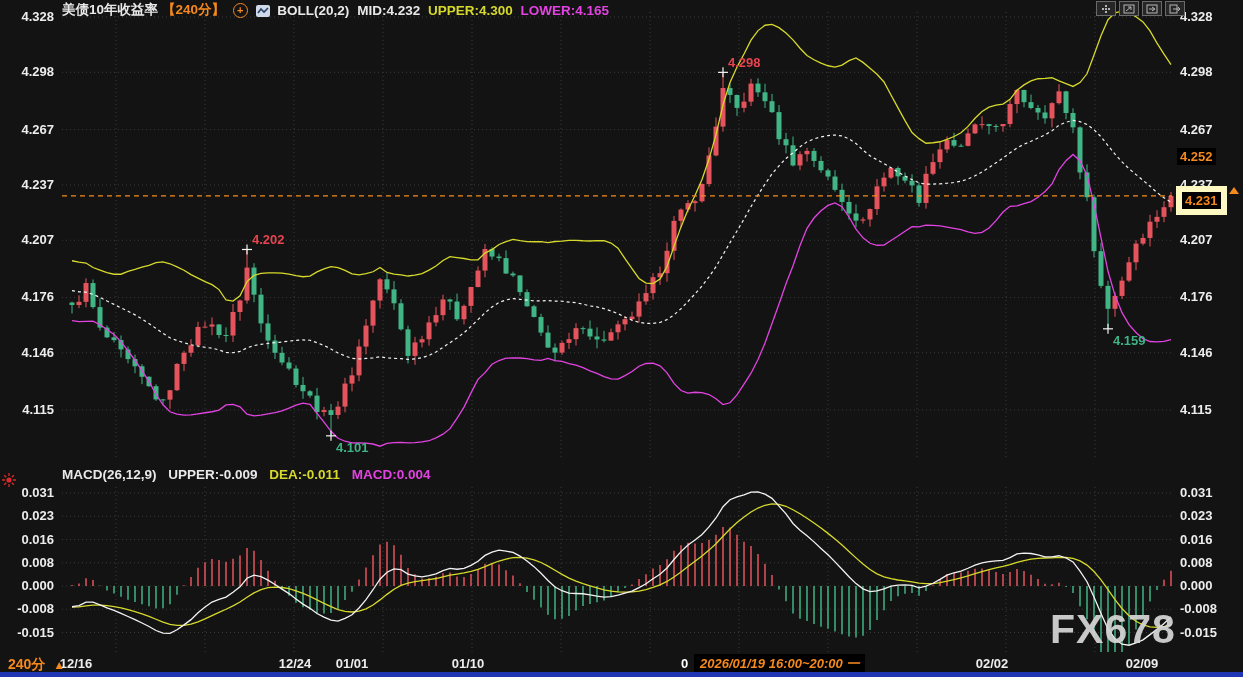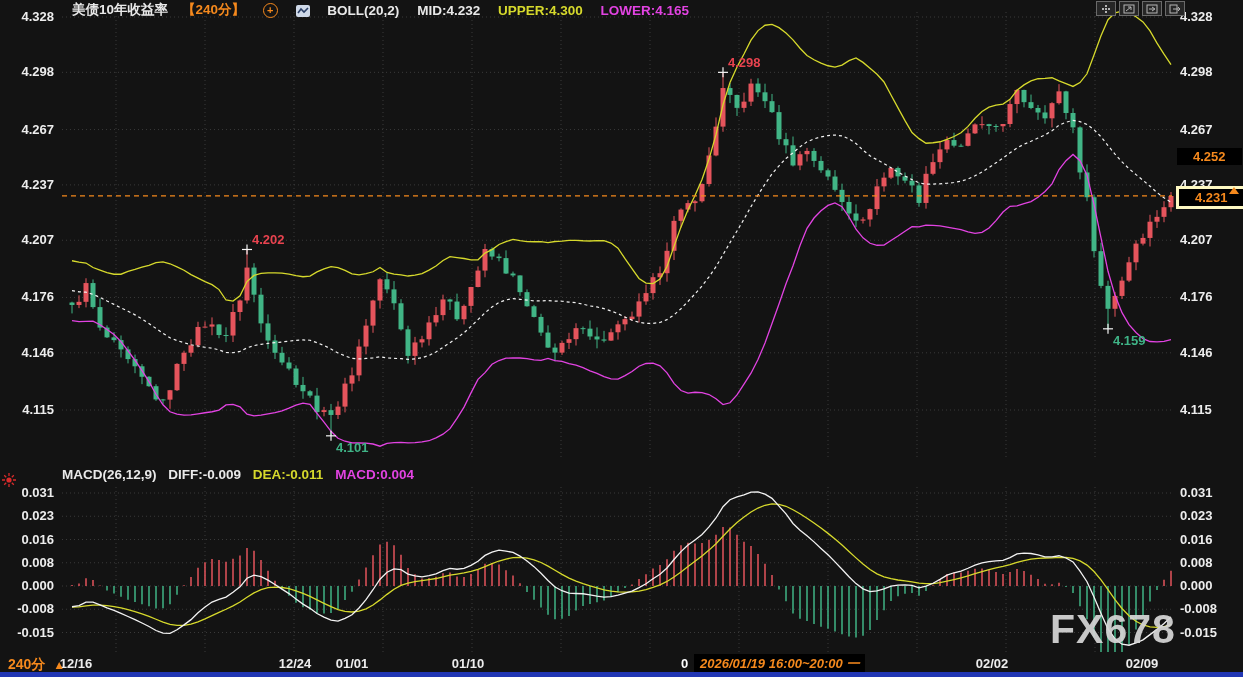--- a/index.html
+++ b/index.html
@@ -3,37 +3,37 @@
 <meta charset="utf-8">
 <style>
   html,body{margin:0;padding:0;background:#131313;}
   body{width:1243px;height:677px;position:relative;overflow:hidden;
        font-family:"Liberation Sans",sans-serif;-webkit-font-smoothing:antialiased;}
   #chart-svg{position:absolute;left:0;top:0;z-index:1;}
   .abs{position:absolute;z-index:5;}
   .axis-lbl{position:absolute;color:#ededed;font-size:13px;font-weight:700;z-index:4;}
   .x-lbl{transform:translateX(-50%);color:#ededed;font-size:13px;font-weight:700;}
   #main-header{left:62px;top:1px;font-size:13.5px;font-weight:700;color:#e9e9e9;white-space:nowrap;z-index:6;}
-  #main-header span{margin-right:4px;vertical-align:middle;margin-left:10px;}
+  #main-header span{margin-right:4px;vertical-align:middle;}
   .orange{color:#f5891d;}
   .yellow{color:#d6d92c;}
   .magenta{color:#e243e2;}
   .white{color:#e9e9e9;}
   .plus-circle{display:inline-block;width:13px;height:13px;line-height:12px;border:1.5px solid #f5891d;
     border-radius:50%;text-align:center;font-size:11px;color:#f5891d;font-weight:700;}
   .mini-chart-icon{display:inline-block;width:14px;height:12px;background:#cfd9e8;border-radius:2px;position:relative;top:1px;}
   #toolbar{right:58px;top:1px;z-index:6;display:flex;gap:3px;}
   .tool-btn{width:18px;height:13px;background:#262626;border:1px solid #6a6a6a;display:flex;
     align-items:center;justify-content:center;cursor:pointer;}
   #macd-header{left:62px;top:467px;font-size:13.5px;font-weight:700;white-space:nowrap;z-index:6;}
   #macd-header span{margin-right:8px;}
   #date-box{background:#000;color:#f5891d;font-size:13px;font-weight:700;padding:1px 6px;z-index:6;white-space:nowrap;}
   #zero-prefix{color:#fff;font-size:13px;font-weight:700;z-index:6;}
-  .marker{background:#000;color:#f5891d;font-size:13px;font-weight:700;padding:0 16px;line-height:17px;z-index:6;}
-  #marker-current{border:3px solid #fef9c3;}
+  .marker{background:#000;color:#f5891d;font-size:13px;font-weight:700;padding:0 3px;line-height:17px;z-index:6;}
+  #marker-current{border:6px solid #fef9c3;}
   #marker-arrow{width:0;height:0;border-left:5px solid transparent;border-right:5px solid transparent;
     border-bottom:7px solid #f5891d;z-index:6;}
   #period-bar{left:8px;top:656px;font-size:14px;font-weight:700;color:#f5891d;z-index:6;}
   #period-bar .tri{margin-left:8px;font-size:12px;}
   #watermark{left:1050px;top:606px;font-size:41px;font-weight:700;color:#d6d6d6;opacity:.93;
     letter-spacing:1px;z-index:9;}
   #bottom-strip{left:0;bottom:0;width:1243px;height:5px;background:#2136b4;z-index:8;}
   #sun-icon{left:1px;top:472px;z-index:6;}
 </style>
 </head>
@@ -606,21 +606,21 @@
   <span class="tool-btn">
       <svg width="12" height="10">
         <rect x="1" y="1" width="7" height="8" fill="none" stroke="#b5b5b5"></rect>
         <path d="M4,5 h7 M9,3 l2,2 -2,2" stroke="#b5b5b5" fill="none"></path>
       </svg>
     </span>
 </div>
 
 <div id="macd-header" class="abs">
   <span class="white">MACD(26,12,9)</span>
-  <span class="white">DIFF:-0.009</span>
+  <span class="white">UPPER:-0.009</span>
   <span class="yellow">DEA:-0.011</span>
   <span class="magenta">MACD:0.004</span>
 </div>
 
 <span id="sun-icon" class="abs">
   <svg width="16" height="16">
       <circle cx="8" cy="8" r="2.6" fill="#d92b2b"></circle>
       <g stroke="#d92b2b" stroke-width="1.3">
         <path d="M8,1 v3 M8,12 v3 M1,8 h3 M12,8 h3 M3.2,3.2 l2,2 M10.8,10.8 l2,2 M12.8,3.2 l-2,2 M3.2,12.8 l2,-2"></path>
       </g>

